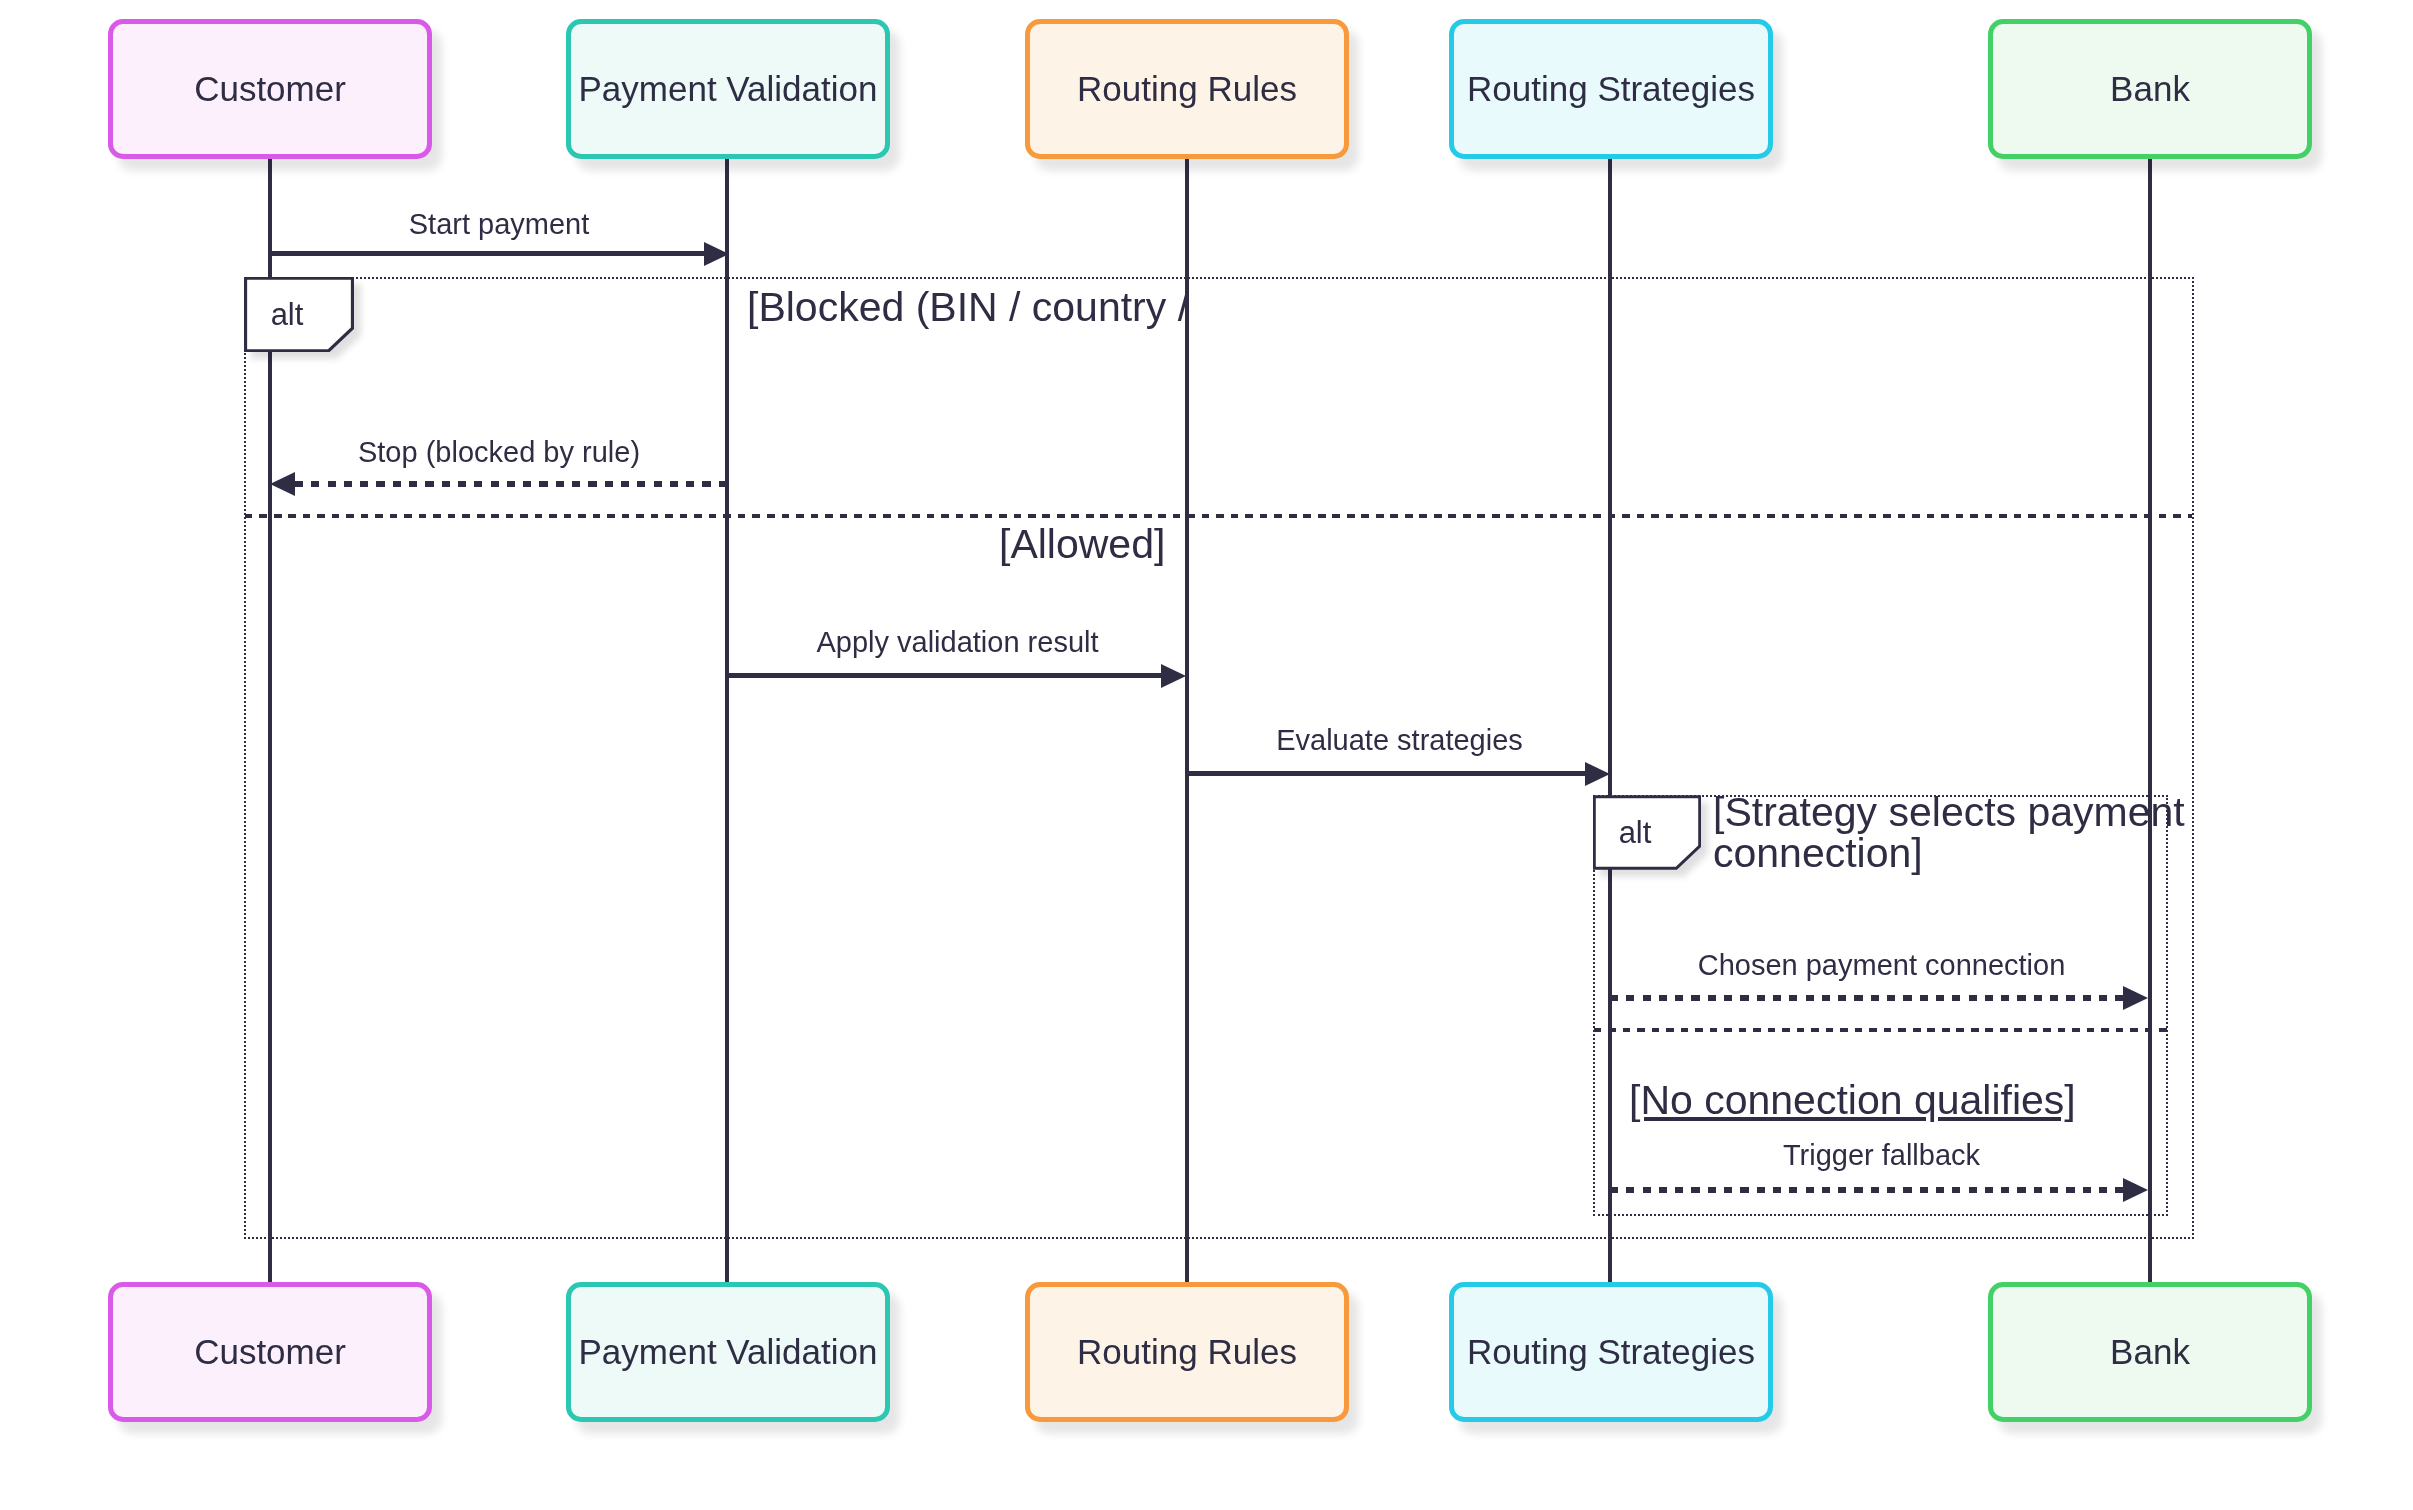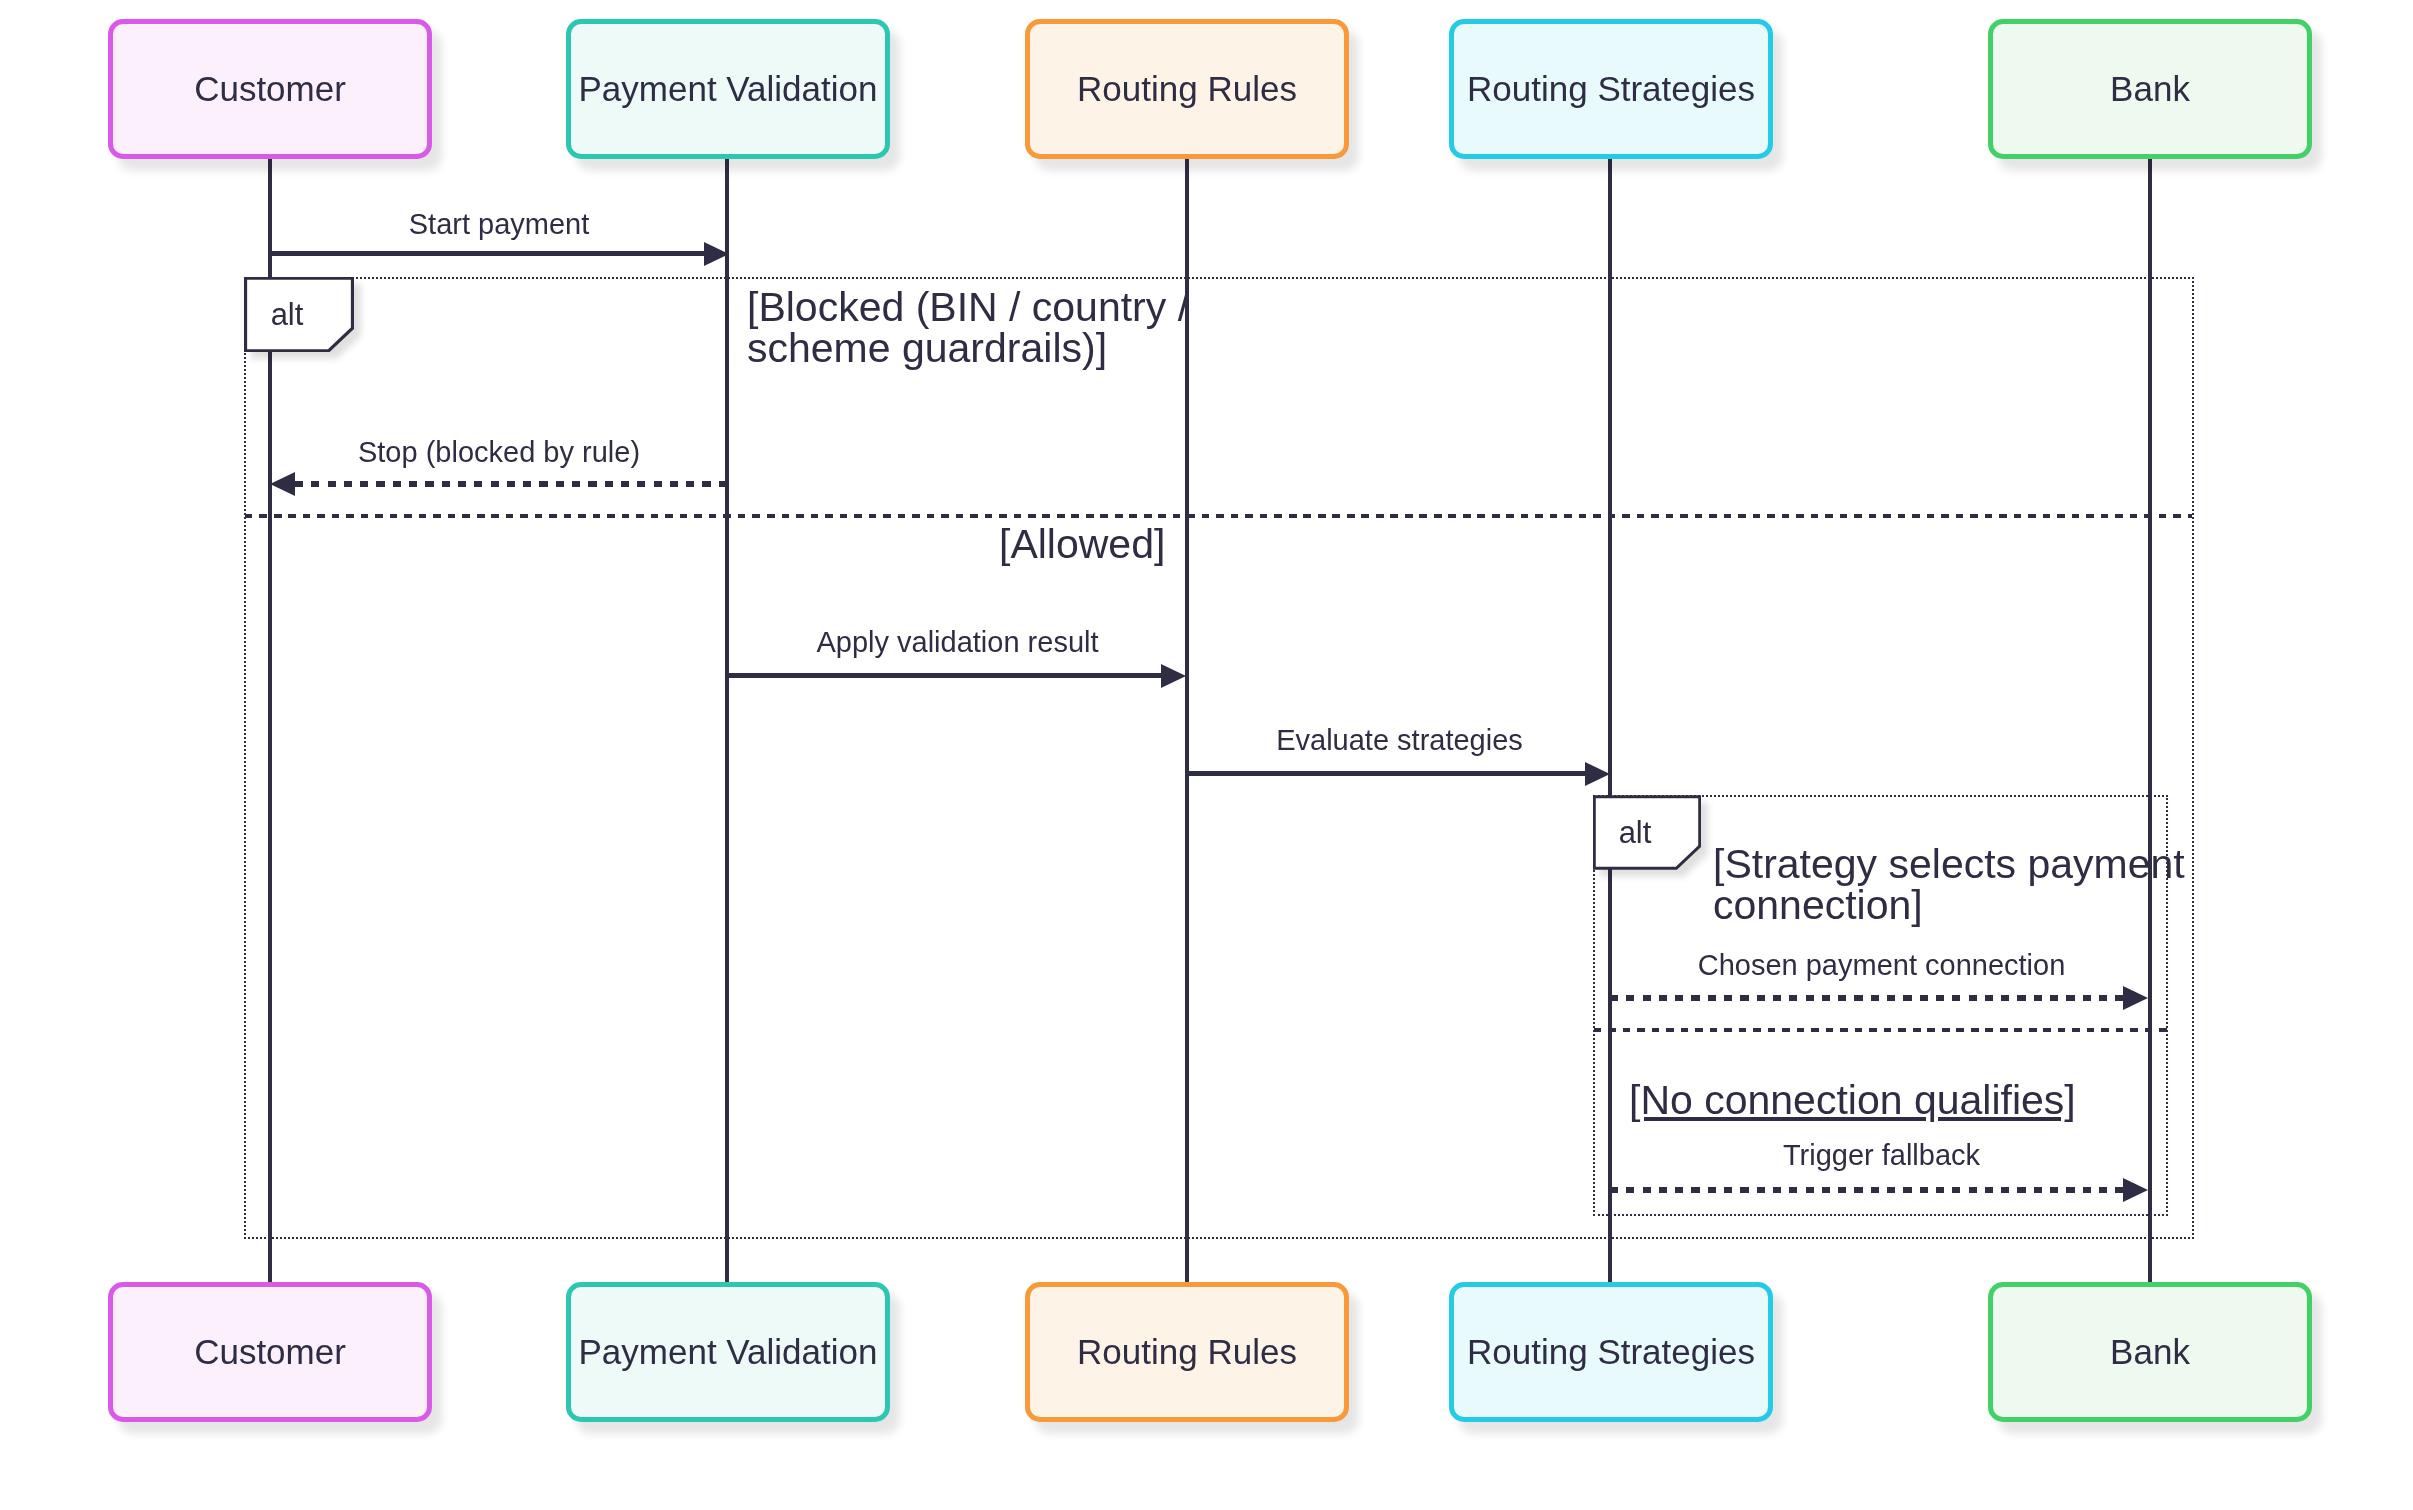--- a/index.html
+++ b/index.html
@@ -161,21 +161,20 @@
   <div class="arrow-head right" style="left:704px;top:242px;"></div>
 
   <div class="alt-label" style="left:244px;top:277px;">
     <svg viewBox="0 0 175 120">
       <polygon points="2,2 173,2 173,82 135,118 2,118" fill="#ffffff" stroke="#2e2d44" stroke-width="5"></polygon>
     </svg>
     <span class="alt-keyword">alt</span>
   </div>
   <div class="cond-label" style="left:747px;top:287px;width:943px;">
     <span>[Blocked (BIN / country /</span>
-    <span>scheme guardrails)]</span>
   </div>
 
   <div class="msg-label" style="left:279px;top:432px;width:440px;">Stop (blocked by rule)</div>
   <div class="dashed-line" style="left:295px;top:481px;width:432px;"></div>
   <div class="arrow-head left" style="left:270px;top:472px;"></div>
 
   <div class="cond-label" style="left:999px;top:524px;width:440px;">[Allowed]</div>
 
   <div class="msg-label" style="left:706px;top:622px;width:503px;">Apply validation result</div>
   <div class="solid-line" style="left:727px;top:673px;width:437px;"></div>
@@ -184,21 +183,21 @@
   <div class="msg-label" style="left:1148px;top:720px;width:503px;">Evaluate strategies</div>
   <div class="solid-line" style="left:1187px;top:771px;width:400px;"></div>
   <div class="arrow-head right" style="left:1585px;top:762px;"></div>
 
   <div class="alt-label" style="left:1593px;top:795px;width:108px;">
     <svg viewBox="0 0 175 120">
       <polygon points="2,2 173,2 173,82 135,118 2,118" fill="#ffffff" stroke="#2e2d44" stroke-width="5"></polygon>
     </svg>
     <span class="alt-keyword">alt</span>
   </div>
-  <div class="cond-label" style="left:1713px;top:844px;width:440px;">
+  <div class="cond-label" style="left:1713px;top:792px;width:440px;">
     <span>[Strategy selects payment</span>
     <span>connection]</span>
   </div>
 
   <div class="msg-label" style="left:1630px;top:945px;width:503px;">Chosen payment connection</div>
   <div class="dashed-line" style="left:1610px;top:995px;width:515px;"></div>
   <div class="arrow-head right" style="left:2123px;top:986px;"></div>
 
   <div class="cond-label" style="left:1629px;top:1080px;width:503px;text-decoration:underline;">[No connection qualifies]</div>
 

